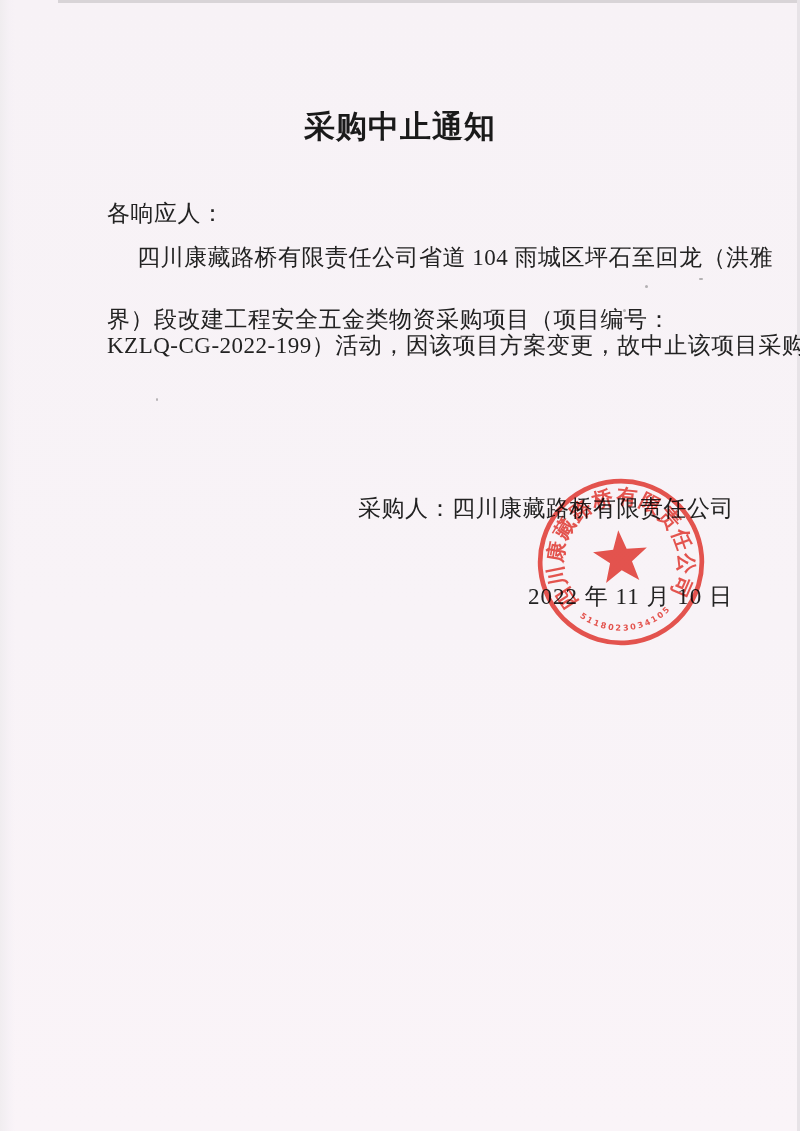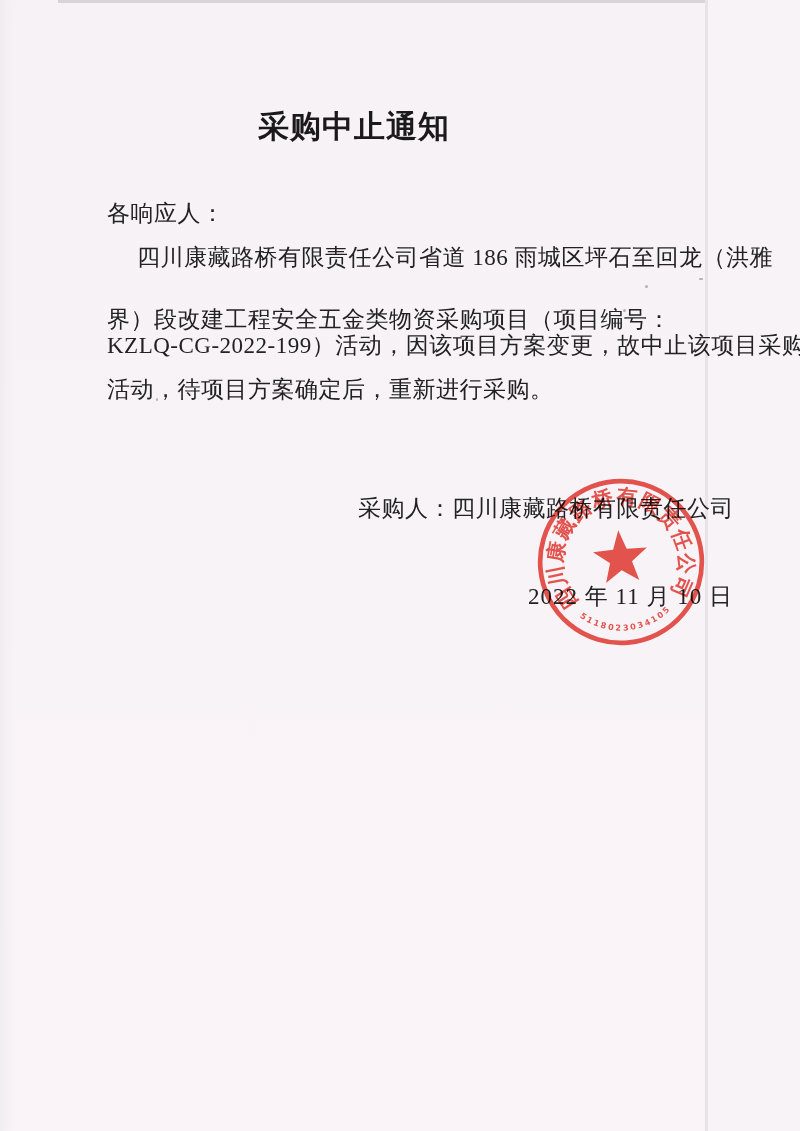--- a/index.html
+++ b/index.html
@@ -6,21 +6,21 @@
     margin: 0;
     padding: 0;
     width: 800px;
     height: 1131px;
     overflow: hidden;
     background: #f8f3f7;
     font-family: "Liberation Serif", "DejaVu Serif", serif;
   }
   .page {
     position: relative;
-    width: 708px;
+    width: 800px;
     height: 1131px;
     background: linear-gradient(180deg, #f7f2f6 0%, #f8f3f7 55%, #faf4f8 100%);
   }
   .edge-top {
     position: absolute;
     top: 0; left: 58px; right: 0;
     height: 3px;
     background: #cfccd0;
     opacity: 0.8;
   }
@@ -128,24 +128,23 @@
 <div class="page">
 
   <div class="edge-top"></div>
   <div class="edge-left"></div>
   <div class="edge-right"></div>
 
   <h1 class="doc-title">采购中止通知</h1>
 
   <div class="salutation">各响应人：</div>
 
-  <div class="body-line l0">四川康藏路桥有限责任公司省道 186 雨城区坪石至回龙（洪雅</div>
+  <div class="body-line l0">四川康藏路桥有限责任公司省道 104 雨城区坪石至回龙（洪雅</div>
   <div class="body-line l1">界）段改建工程安全五金类物资采购项目（项目编号：</div>
   <div class="body-line l2">KZLQ-CG-2022-199）活动，因该项目方案变更，故中止该项目采购</div>
-  <div class="body-line l3">活动，待项目方案确定后，重新进行采购。</div>
 
   <div class="signature">采购人：四川康藏路桥有限责任公司</div>
 
   <div class="doc-date">2022 年 11 月 10 日</div>
 
   <div class="seal">
     <svg viewBox="0 0 200 200" xmlns="http://www.w3.org/2000/svg">
       <defs>
         <path id="sealTextArc" d="M 47.9 143.7 A 68 68 0 1 1 152.1 143.7" fill="none"></path>
         <path id="sealNumArc" d="M 37 149.2 A 80 80 0 0 0 163 149.2" fill="none"></path>

